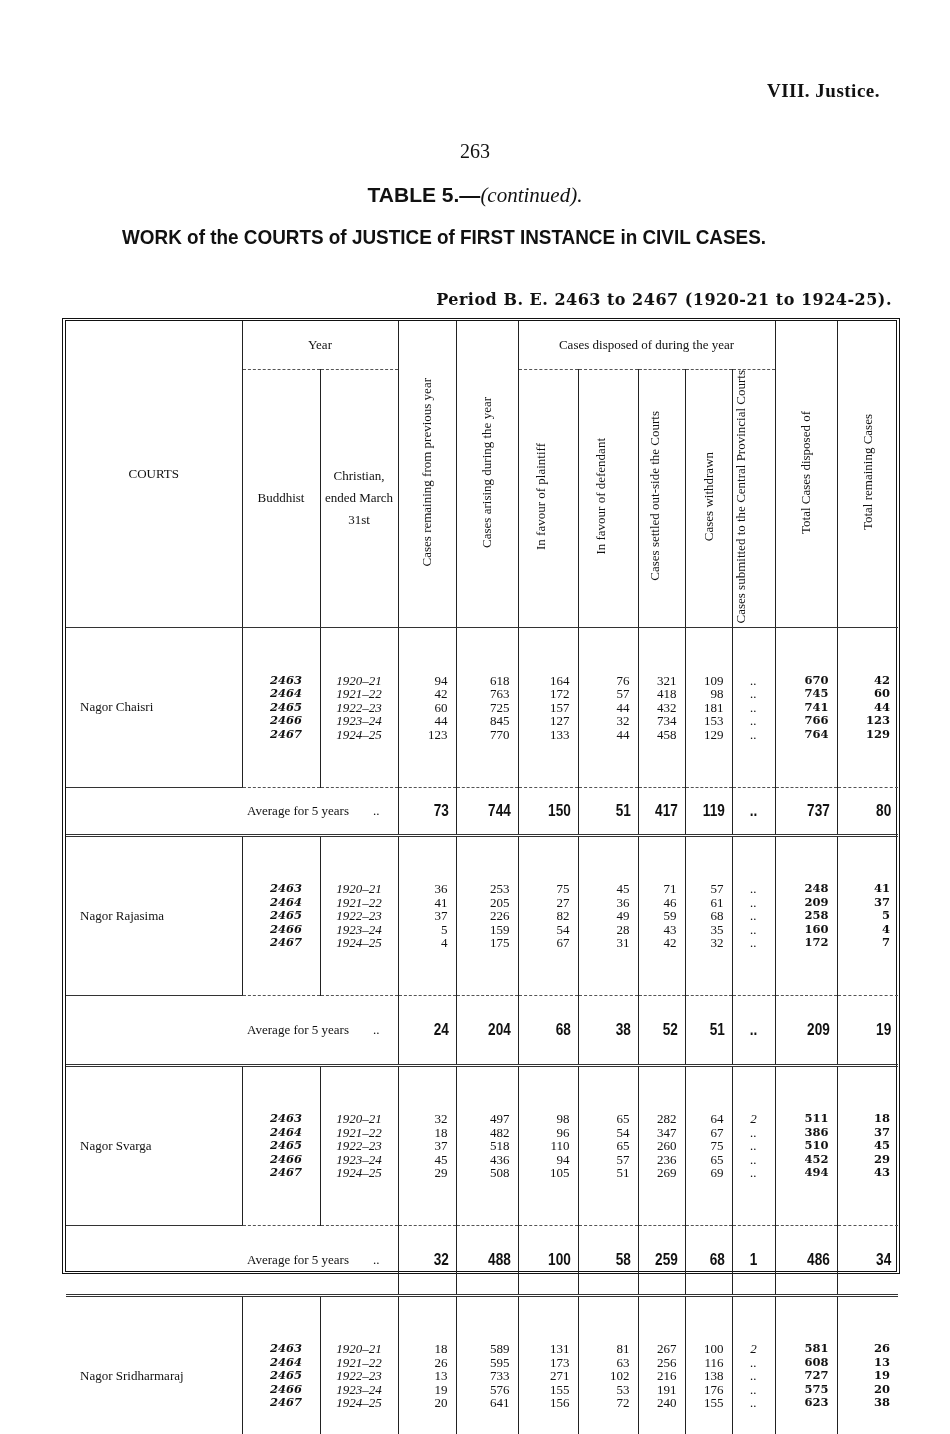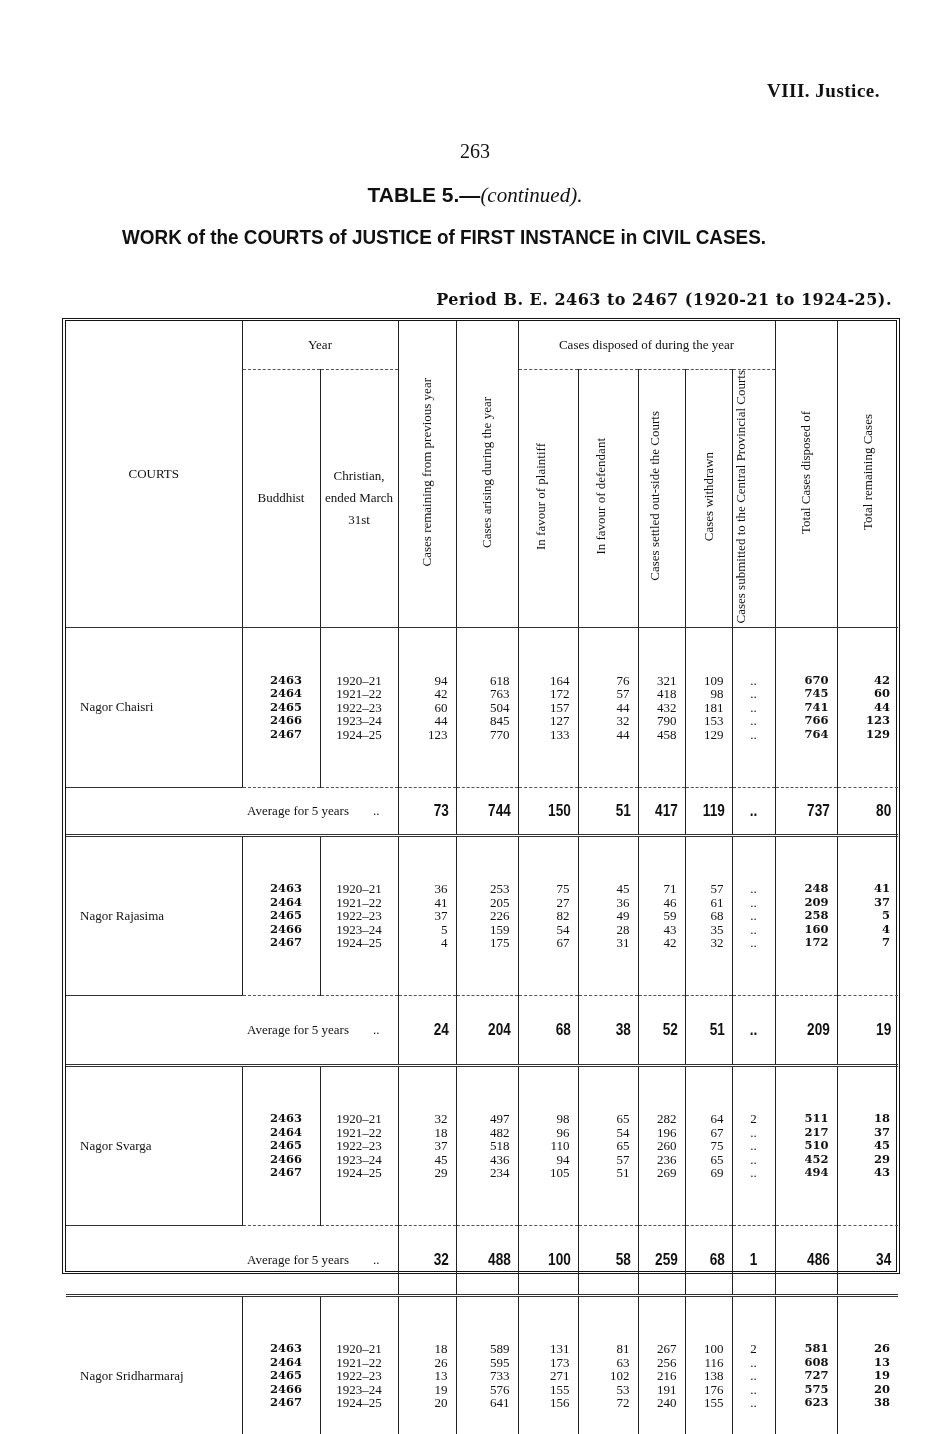--- a/index.html
+++ b/index.html
@@ -14,21 +14,21 @@
   .tbl-wrap { position: absolute; left: 62px; top: 318px; width: 838px; height: 956px; border: 3px double #111; border-left-width: 4px; border-right-width: 4px; box-sizing: border-box; }
   table { border-collapse: collapse; width: 100%; height: 100%; table-layout: fixed; }
   td, th { padding: 0; font-weight: normal; }
   th { font-size: 13px; vertical-align: middle; }
   .vl { border-left: 1.5px solid #222; }
   .hdash { border-bottom: 1px dashed #555; }
   .hsolid { border-bottom: 1.5px solid #333; }
   .vert { writing-mode: vertical-rl; transform: rotate(180deg); display: inline-block; text-align: center; line-height: 14px; font-size: 13px; }
   .num { font-size: 13px; text-align: right; padding-right: 8px; line-height: 13.5px; }
   .num.bold { font-family: "DejaVu Serif", serif; font-weight: bold; font-size: 11.5px; }
-  .num.center { text-align: center; padding-right: 0; }
+  .num.center { text-align: center; padding-right: 0; font-style: italic; }
   .avg { font-family: "Liberation Sans", sans-serif; font-weight: bold; font-size: 16px; text-align: right; padding-right: 8px; transform: scaleX(0.85); transform-origin: right; }
   .avg-label { font-size: 13px; text-align: right; padding-right: 18px; }
   .avg-label .dots { margin-left: 24px; }
   .cname { font-size: 13px; padding-left: 14px; vertical-align: middle; }
   .stack div { height: 13.5px; }
 </style>
 </head>
 <body>
 
 <div class="section-head">VIII. Justice.</div>
@@ -93,21 +93,21 @@
           <td class="vl hdash num stack " style="vertical-align: middle;">
             <div>94</div>
             <div>42</div>
             <div>60</div>
             <div>44</div>
             <div>123</div>
           </td>
           <td class="vl hdash num stack " style="vertical-align: middle;">
             <div>618</div>
             <div>763</div>
-            <div>504</div>
+            <div>725</div>
             <div>845</div>
             <div>770</div>
           </td>
           <td class="vl hdash num stack " style="vertical-align: middle;">
             <div>164</div>
             <div>172</div>
             <div>157</div>
             <div>127</div>
             <div>133</div>
           </td>
@@ -115,21 +115,21 @@
             <div>76</div>
             <div>57</div>
             <div>44</div>
             <div>32</div>
             <div>44</div>
           </td>
           <td class="vl hdash num stack " style="vertical-align: middle;">
             <div>321</div>
             <div>418</div>
             <div>432</div>
-            <div>790</div>
+            <div>734</div>
             <div>458</div>
           </td>
           <td class="vl hdash num stack " style="vertical-align: middle;">
             <div>109</div>
             <div>98</div>
             <div>181</div>
             <div>153</div>
             <div>129</div>
           </td>
           <td class="vl hdash num stack center" style="vertical-align: middle;">
@@ -279,60 +279,60 @@
             <div>18</div>
             <div>37</div>
             <div>45</div>
             <div>29</div>
           </td>
           <td class="vl hdash num stack " style="vertical-align: middle;">
             <div>497</div>
             <div>482</div>
             <div>518</div>
             <div>436</div>
-            <div>234</div>
+            <div>508</div>
           </td>
           <td class="vl hdash num stack " style="vertical-align: middle;">
             <div>98</div>
             <div>96</div>
             <div>110</div>
             <div>94</div>
             <div>105</div>
           </td>
           <td class="vl hdash num stack " style="vertical-align: middle;">
             <div>65</div>
             <div>54</div>
             <div>65</div>
             <div>57</div>
             <div>51</div>
           </td>
           <td class="vl hdash num stack " style="vertical-align: middle;">
             <div>282</div>
-            <div>196</div>
+            <div>347</div>
             <div>260</div>
             <div>236</div>
             <div>269</div>
           </td>
           <td class="vl hdash num stack " style="vertical-align: middle;">
             <div>64</div>
             <div>67</div>
             <div>75</div>
             <div>65</div>
             <div>69</div>
           </td>
           <td class="vl hdash num stack center" style="vertical-align: middle;">
             <div>2</div>
             <div>..</div>
             <div>..</div>
             <div>..</div>
             <div>..</div>
           </td>
           <td class="vl hdash num stack bold" style="vertical-align: middle;">
             <div>511</div>
-            <div>217</div>
+            <div>386</div>
             <div>510</div>
             <div>452</div>
             <div>494</div>
           </td>
           <td class="vl hdash num stack bold" style="vertical-align: middle;">
             <div>18</div>
             <div>37</div>
             <div>45</div>
             <div>29</div>
             <div>43</div>

